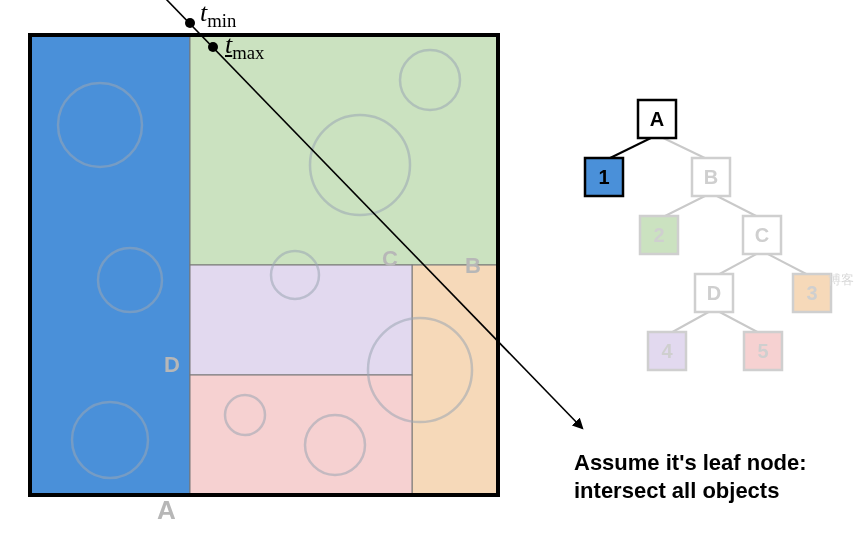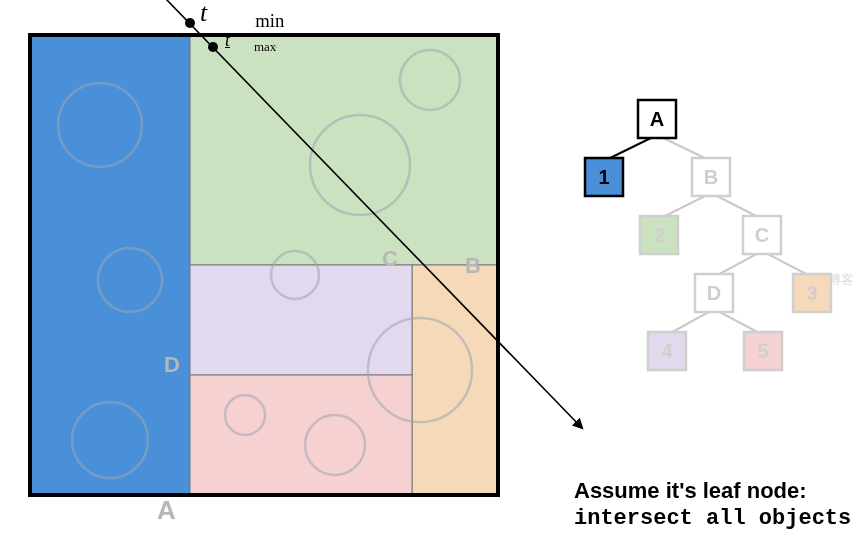--- a/index.html
+++ b/index.html
@@ -1,21 +1,21 @@
 <!DOCTYPE html>
 <html><head>
 <meta charset="utf-8">
 <style>
   * { box-sizing: border-box; margin: 0; padding: 0; }
   body { font-family: 'Helvetica Neue', Arial, sans-serif; background: #fff; width: 858px; height: 535px; position: relative; }
   .canvas { position: absolute; left: 0; top: 0; width: 858px; height: 535px; }
   .label { position: absolute; font-family: 'Times New Roman', serif; }
   .ital { font-style: italic; }
-  .sub { font-size: 0.72em; vertical-align: sub; font-style: normal; margin-left: 24px; }
-  .caption { position: absolute; font-weight: 700; font-size: 22px; color: #000; font-family: Arial, sans-serif; margin-top: 28px; }
+  .sub { font-size: 0.72em; vertical-align: sub; font-style: normal; }
+  .caption { position: absolute; font-weight: 700; font-size: 22px; color: #000; font-family: Arial, sans-serif; }
   .watermark { position: absolute; right: 4px; bottom: 246px; font-size: 13px; color: #d9d9d9; }
 </style>
 </head>
 <body>
 
 <svg class="canvas" id="svg-canvas" viewBox="0 0 858 535">
     <rect x="30" y="35" width="160" height="460" fill="#4a90d9" stroke="#777" stroke-width="1"></rect>
     <rect x="190" y="35" width="308" height="230" fill="#cbe2c0" stroke="#777" stroke-width="1"></rect>
     <rect x="412" y="265" width="86" height="230" fill="#f6d9b9" stroke="#777" stroke-width="1"></rect>
     <rect x="190" y="265" width="222" height="110" fill="#e2d9ef" stroke="#777" stroke-width="1"></rect>
@@ -62,25 +62,25 @@
     <text x="812" y="300" text-anchor="middle" font-family="Arial" font-weight="700" font-size="20" fill="#cfcfcf">3</text>
     <rect x="648" y="332" width="38" height="38" fill="#e2d9ef" stroke="#cfcfcf" stroke-width="2.5"></rect>
     <text x="667" y="358" text-anchor="middle" font-family="Arial" font-weight="700" font-size="20" fill="#cfcfcf">4</text>
     <rect x="744" y="332" width="38" height="38" fill="#f6d1d1" stroke="#cfcfcf" stroke-width="2.5"></rect>
     <text x="763" y="358" text-anchor="middle" font-family="Arial" font-weight="700" font-size="20" fill="#cfcfcf">5</text>
   </svg>
 
 <div class="label" style="left:200px; top:-2px; font-size:26px;">
   <span class="ital"></span><span class="ital">t</span><span class="sub"></span><span class="sub">min</span>
 </div>
-<div class="label" style="left:225px; top:30px; font-size:18px;text-decoration:underline;">
+<div class="label" style="left:225px; top:30px; font-size:26px;text-decoration:underline;">
   <span class="ital">t</span><span class="sub">max</span>
 </div>
 
 <div class="label" style="left:157px; top:495px; font-size:26px; color:#b7b7b7; font-weight:700; font-family:Arial;">A</div>
 <div class="label" style="left:465px; top:253px; font-size:22px; color:#b7b7b7; font-weight:700; font-family:Arial;">B</div>
 <div class="label" style="left:382px; top:246px; font-size:22px; color:#b7b7b7; font-weight:700; font-family:Arial;">C</div>
 <div class="label" style="left:164px; top:352px; font-size:22px; color:#b7b7b7; font-weight:700; font-family:Arial;">D</div>
 
 <div class="caption" style="left:574px; top:450px;">Assume it's leaf node:</div>
-<div class="caption" style="left:574px; top:478px;font-family:Liberation Mono, monospace;">intersect all objects</div>
+<div class="caption" style="left:574px; top:478px;">intersect all objects</div>
 
 <div class="watermark">博客</div>
 
 </body></html>

